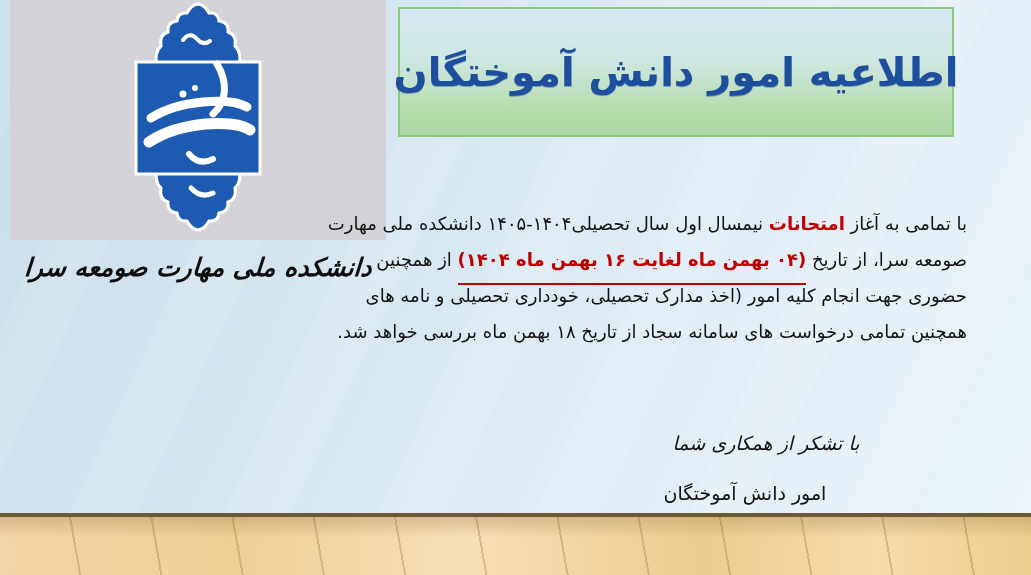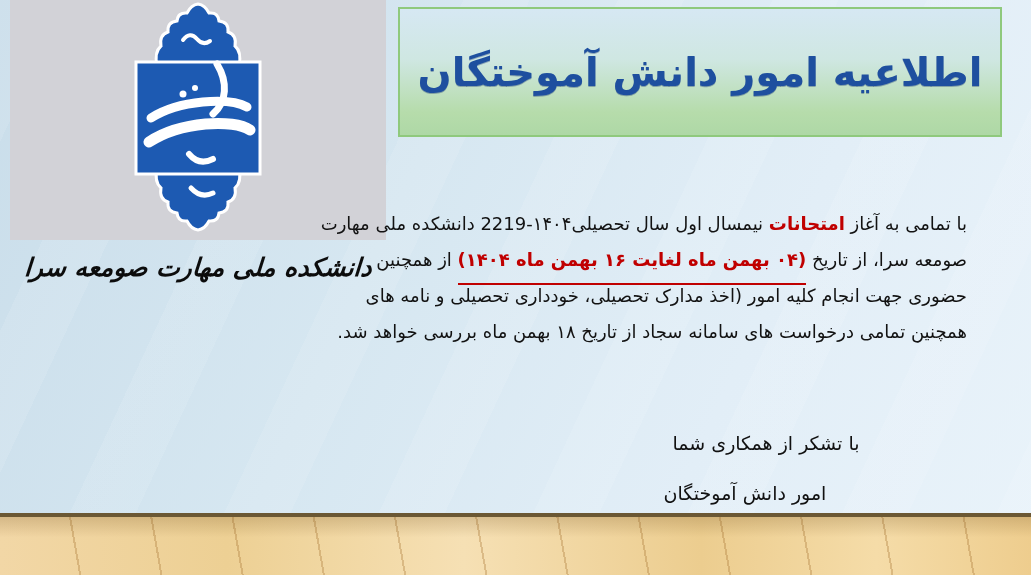--- a/index.html
+++ b/index.html
@@ -30,21 +30,21 @@
     font-family:"DejaVu Serif","Liberation Serif",serif;
     font-style:italic;font-weight:bold;
     font-size:25px;color:#0c0c0c;
     line-height:52px;
     transform:skewX(-4deg);
   }
   .sr-only{position:absolute;width:1px;height:1px;overflow:hidden;clip:rect(0 0 0 0);white-space:nowrap;}
 
   
   .title-box{
-    position:absolute;left:398px;top:7px;width:604px;height:130px;
+    position:absolute;left:398px;top:7px;width:556px;height:130px;
     box-sizing:border-box;
     border:2px solid #8fc97d;
     background:linear-gradient(180deg,#d6e8f3 0%,#cfe7e2 40%,#b6dcab 82%,#aed8a6 100%);
     display:flex;align-items:center;justify-content:center;
   }
   .title-box .title{
     direction:rtl;
     font-size:40px;font-weight:bold;color:#1e4f9f;
     text-shadow:0 1px 0 rgba(20,50,110,0.35);
     white-space:nowrap;
@@ -64,21 +64,21 @@
   }
   .body-text .line{
     line-height:36px;white-space:nowrap;
   }
   .red{color:#c00000;font-weight:bold;}
   .red-u{color:#c00000;font-weight:bold;border-bottom:2px solid #c00000;padding-bottom:13px;}
 
   .thanks{
     position:absolute;left:620px;top:432px;width:292px;
     direction:rtl;text-align:center;
-    font-size:19px;color:#111;white-space:nowrap;
+    font-size:19px;color:#111;white-space:nowrap;font-style:italic;
   }
   .signature{
     position:absolute;left:600px;top:482px;width:290px;
     direction:rtl;text-align:center;
     font-size:19px;color:#111;white-space:nowrap;
   }
 
   
   .floor{
     position:absolute;left:0;top:513px;width:1031px;height:62px;
@@ -124,21 +124,21 @@
   </div>
 
   <div class="college-name" dir="rtl">دانشکده ملی مهارت صومعه سرا</div>
 
   <div class="title-box">
     <div class="title">اطلاعیه امور دانش آموختگان</div>
   </div>
 
 
   <div class="body-text">
-    <div class="line"><span>با تمامی به آغاز </span><span class="red">امتحانات</span><span> نیمسال اول سال تحصیلی۱۴۰۴-2219 دانشکده ملی مهارت</span></div>
+    <div class="line"><span>با تمامی به آغاز </span><span class="red">امتحانات</span><span> نیمسال اول سال تحصیلی۱۴۰۴-۱۴۰۵ دانشکده ملی مهارت</span></div>
     <div class="line"><span>صومعه سرا، از تاریخ </span><span class="red-u">(۰۴ بهمن ماه لغایت ۱۶ بهمن ماه ۱۴۰۴)</span><span> از همچنین</span></div>
     <div class="line">حضوری جهت انجام کلیه امور (اخذ مدارک تحصیلی، خودداری تحصیلی و نامه های</div>
     <div class="line">همچنین تمامی درخواست های سامانه سجاد از تاریخ ۱۸ بهمن ماه بررسی خواهد شد.</div>
   </div>
 
   <div class="thanks">با تشکر از همکاری شما</div>
   <div class="signature">امور دانش آموختگان</div>
 
   <div class="floor"></div>
 

